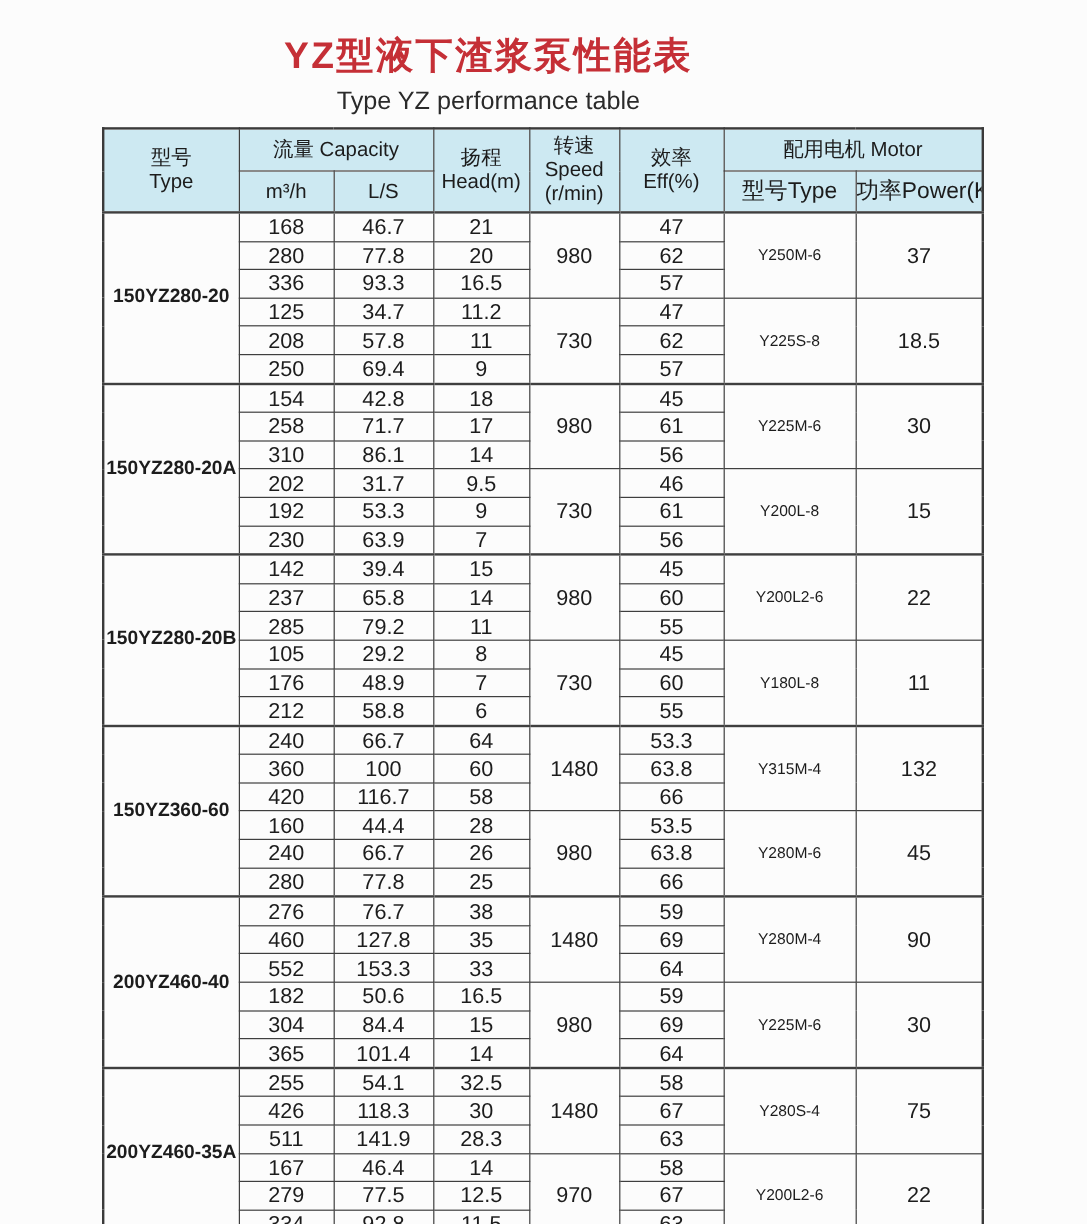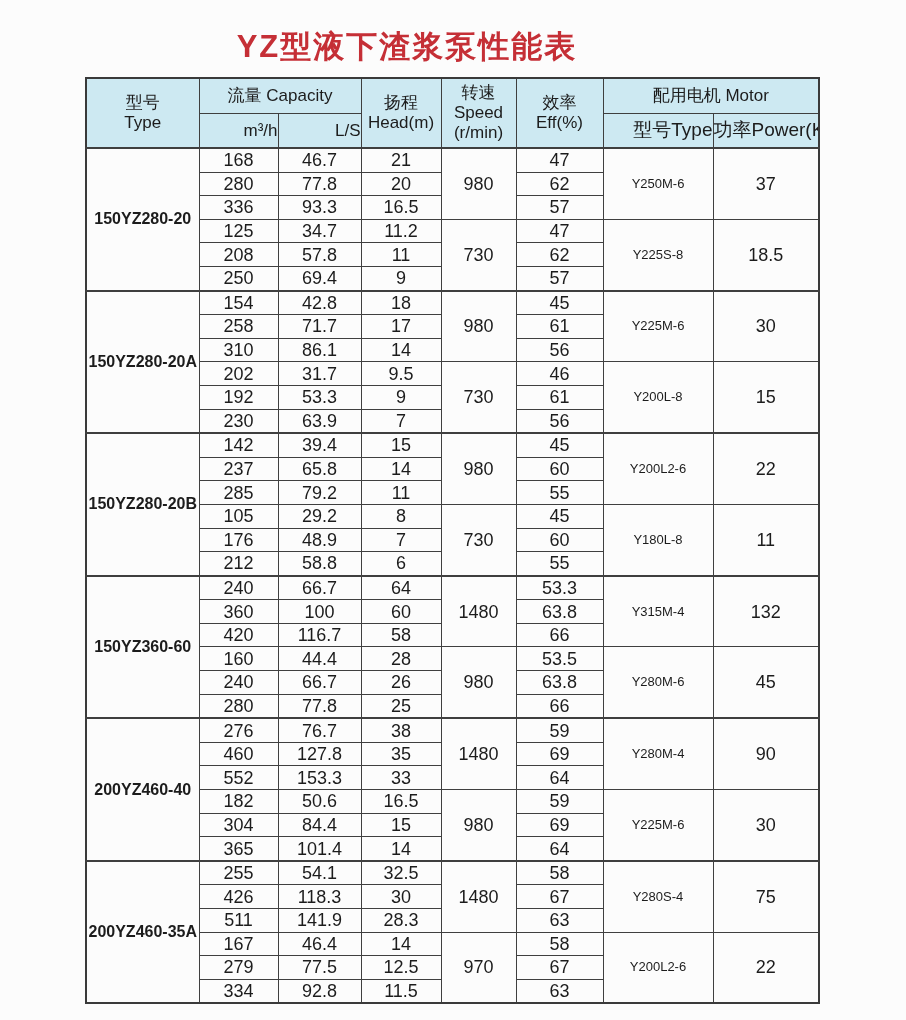--- a/index.html
+++ b/index.html
@@ -40,39 +40,40 @@
     overflow: hidden;
     white-space: nowrap;
   }
   .perf thead th {
     background: #cde9f2;
     font-weight: normal;
     font-size: 17px;
     line-height: 20px;
   }
   .perf thead tr.hrow1 th { height: 34px; }
-  .perf thead tr.hrow2 th { height: 33px; text-align: right; }
+  .perf thead tr.hrow2 th { height: 33px; }
   .perf thead th .subhead { font-size: 19px; }
   .perf tbody td {
     height: 22.6px;
     font-size: 18px;
     line-height: 22px;
   }
   .perf tbody td.model-cell { font-size: 16px; font-weight: bold; }
   .perf tbody td.motor-type-cell { font-size: 13px; }
   .perf tbody td.speed-cell,
   .perf tbody td.motor-power-cell { font-size: 18px; }
   .perf tbody tr.block-start td { border-top-width: 2px; }
 </style>
 </head>
 <body>
 
 <div class="page">
 
   <div class="title">YZ型液下渣浆泵性能表</div>
+  <div class="subtitle">Type YZ performance table</div>
 
   <table class="perf">
     <colgroup>
       <col style="width:113px">
         <col style="width:79px">
         <col style="width:83px">
       <col style="width:80px">
         <col style="width:75px">
         <col style="width:87px">
       <col style="width:110px">

